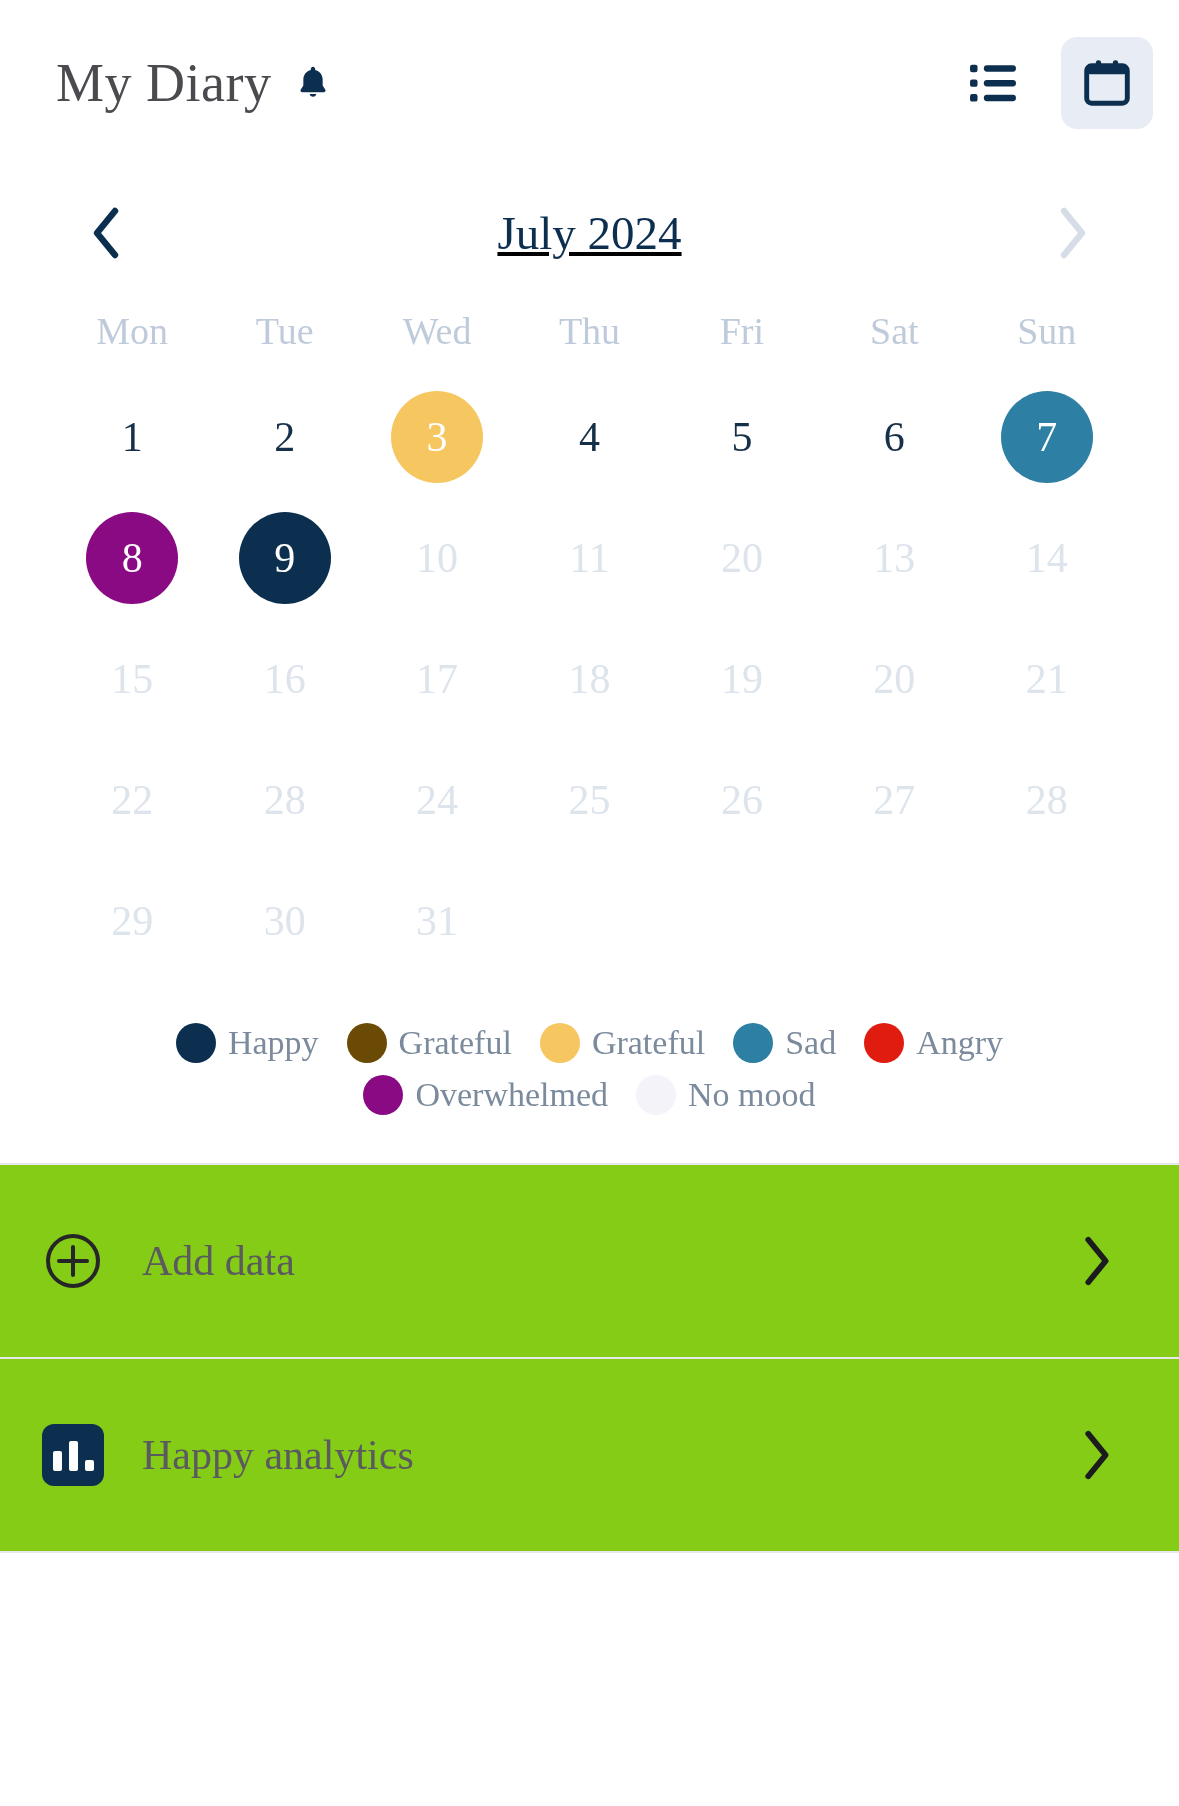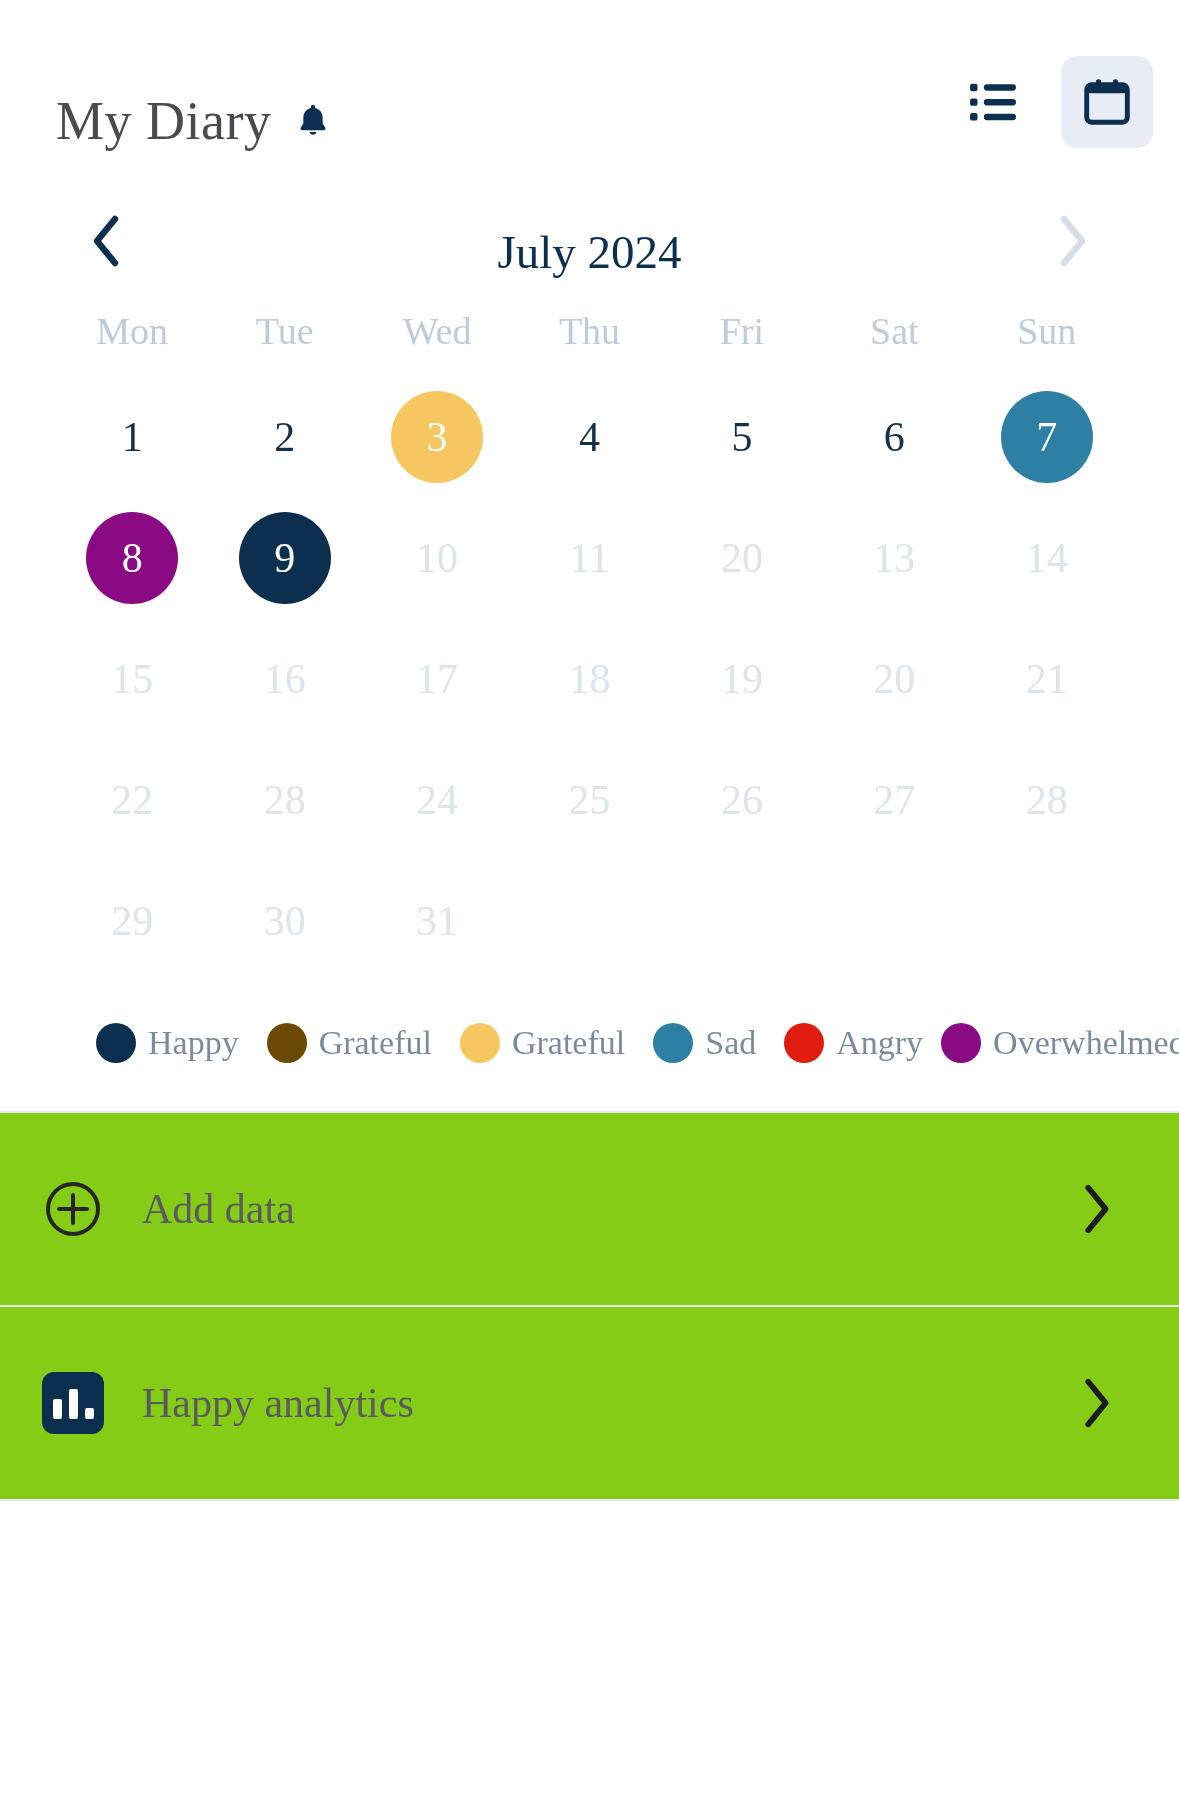--- a/index.html
+++ b/index.html
@@ -17,21 +17,21 @@
     background: #ffffff;
     display: flex;
     flex-direction: column;
   }
 
   
   .header {
     height: 148px;
     flex: 0 0 148px;
     display: flex;
-    align-items: flex-end;
+    align-items: center;
     padding: 17px 26px 0 56px;
     gap: 8px;
   }
   .header-left {
     display: flex;
     align-items: center;
     gap: 22px;
   }
   .app-title {
     font-size: 54px;
@@ -57,24 +57,25 @@
     background: transparent;
   }
   .icon-btn.active { background: #e8edf5; }
 
   
   .calendar {
     padding: 42px 56px 0 56px;
   }
   .month-nav {
     display: flex;
-    align-items: flex-end;
+    align-items: center;
     justify-content: space-between;
     padding: 0 22px;
     height: 86px;
+    text-decoration: underline;
   }
   .nav-arrow {
     width: 58px;
     height: 70px;
     display: flex;
     align-items: center;
     justify-content: center;
     font-size: 0;
   }
   .month-label {
@@ -117,23 +118,23 @@
   }
   .day.plain { color: #16304a; background: transparent; }
   .day.dim   { color: #dde4ec; background: transparent; }
   .day.filled { color: #ffffff; }
 
   
   .legend {
     margin-top: 42px;
     padding: 0 40px;
     display: flex;
-    flex-direction: row;
-    align-items: center;
-    gap: 18px;
+    flex-direction: column;
+    align-items: center;
+    gap: 12px;
   }
   .legend-row {
     display: flex;
     align-items: center;
     justify-content: center;
     gap: 28px;
     flex-wrap: nowrap;
   }
   .legend-item {
     display: flex;

